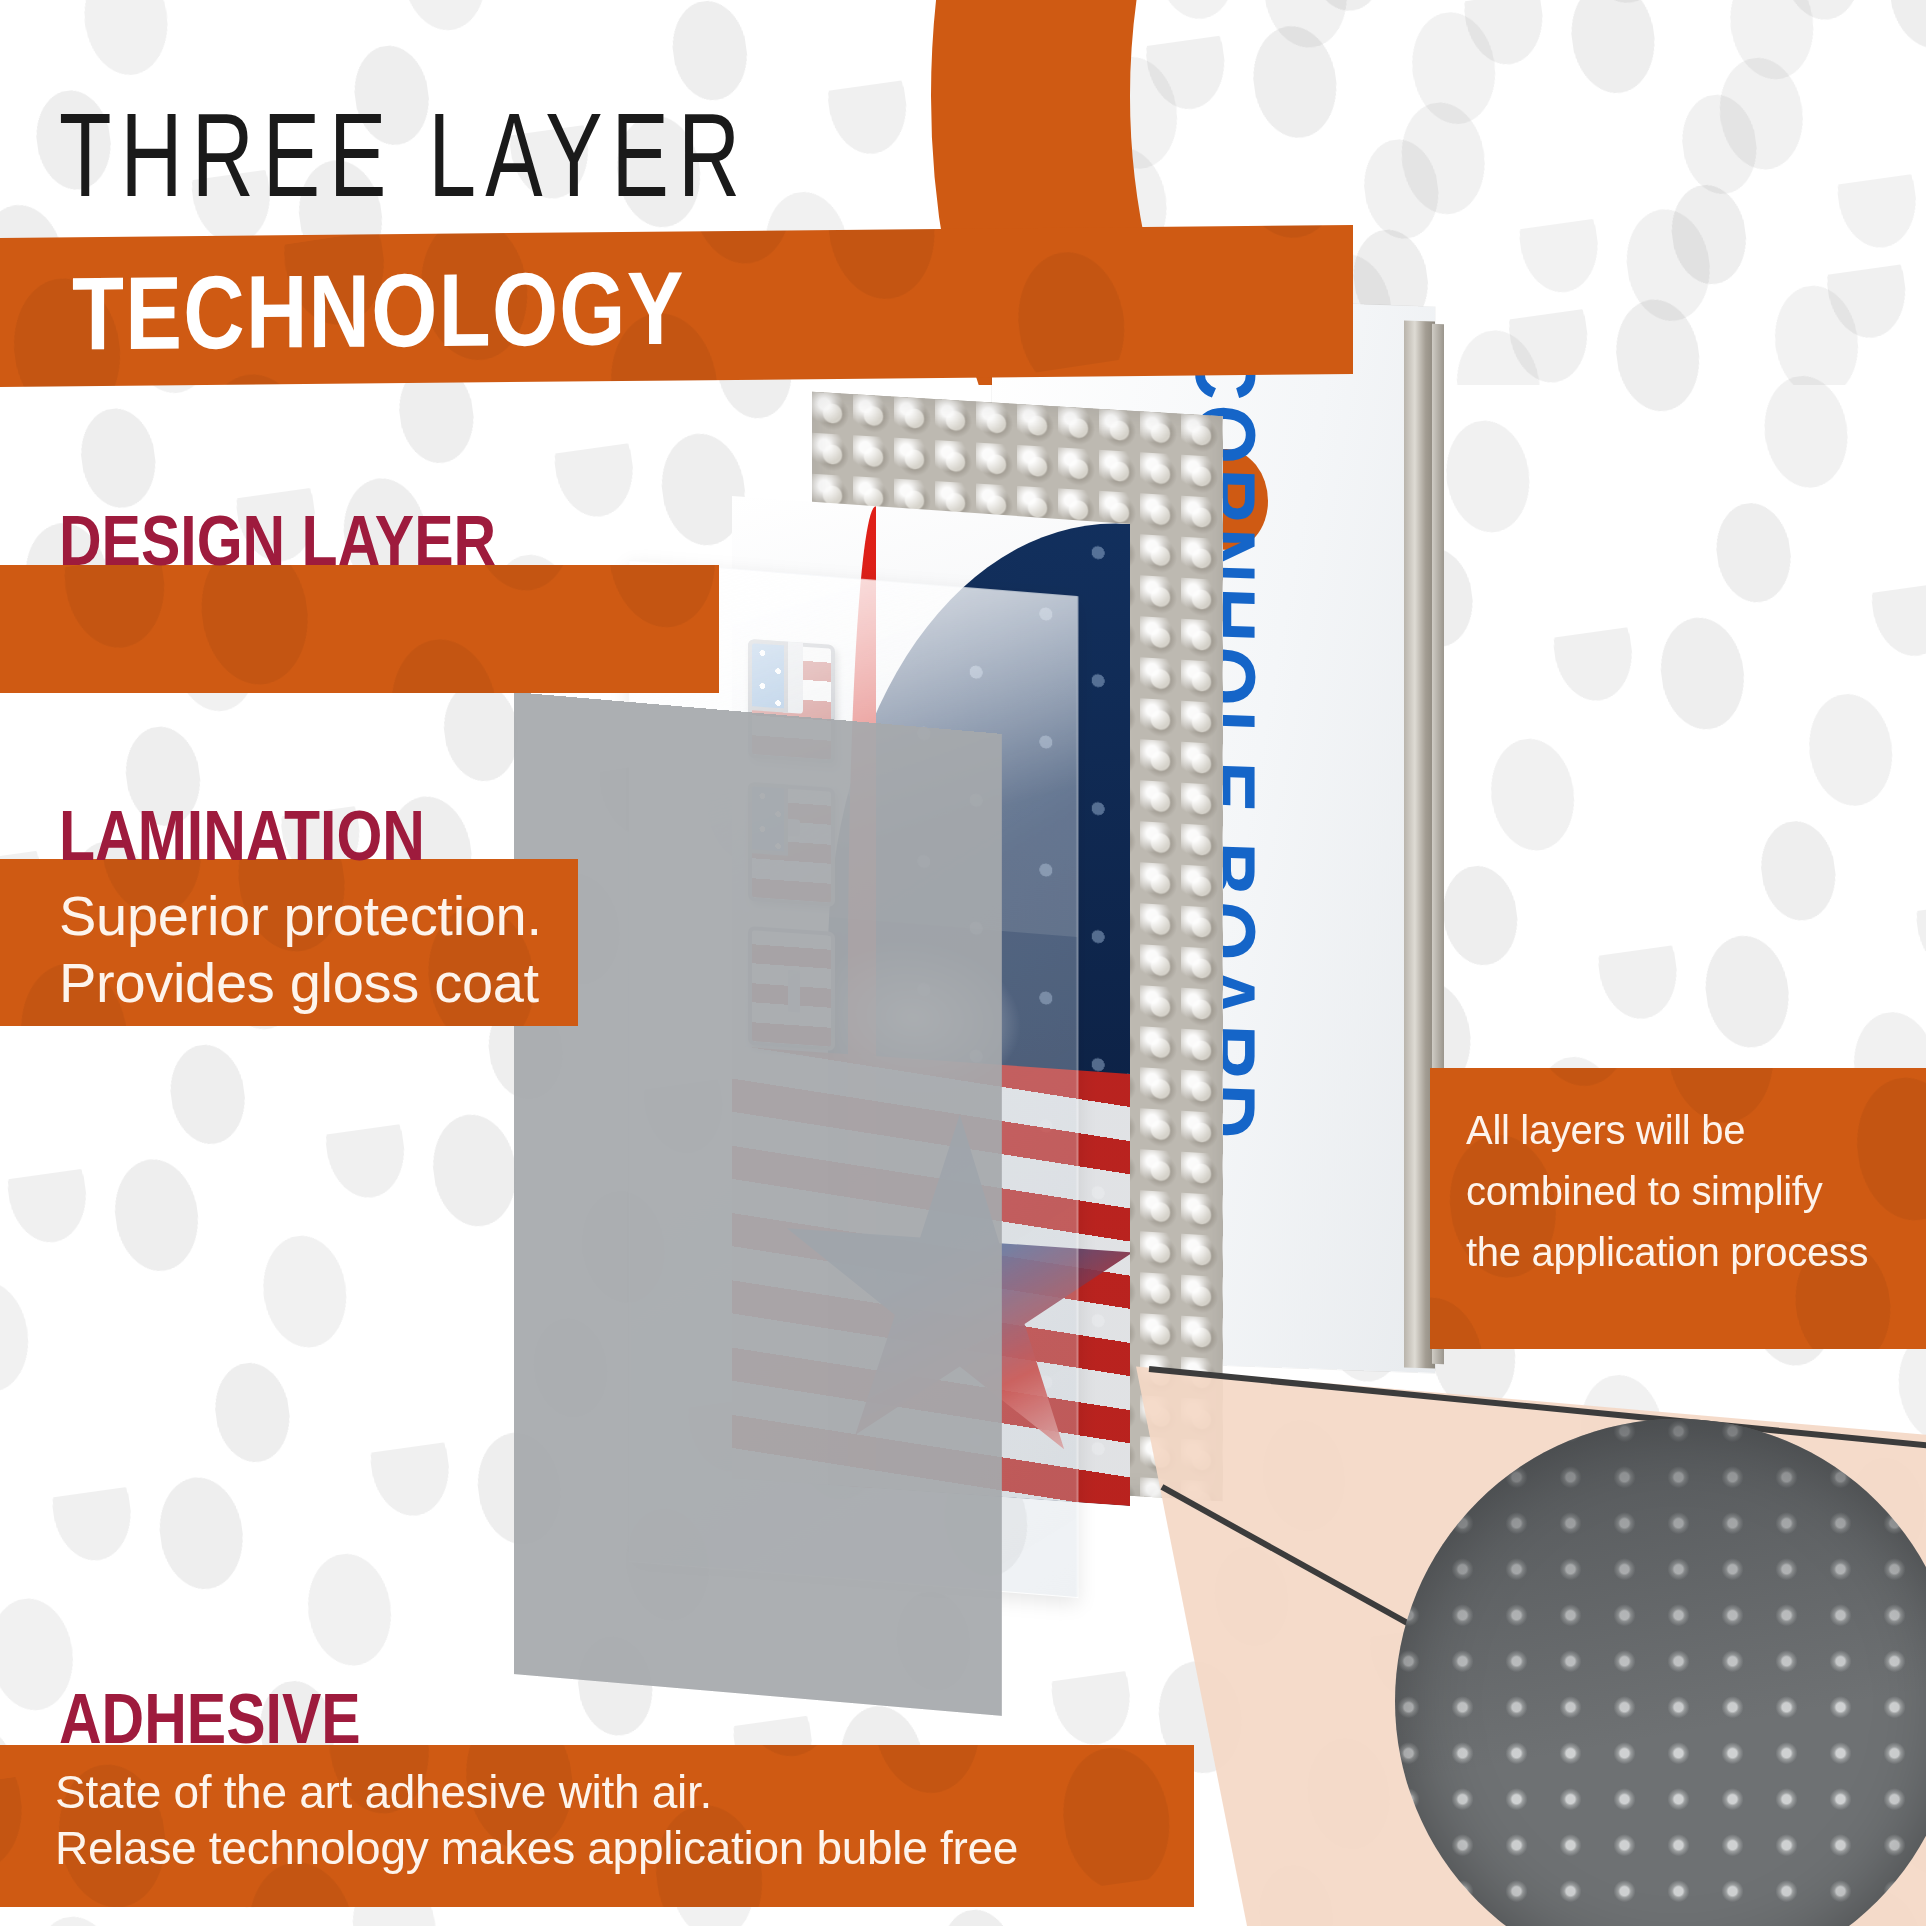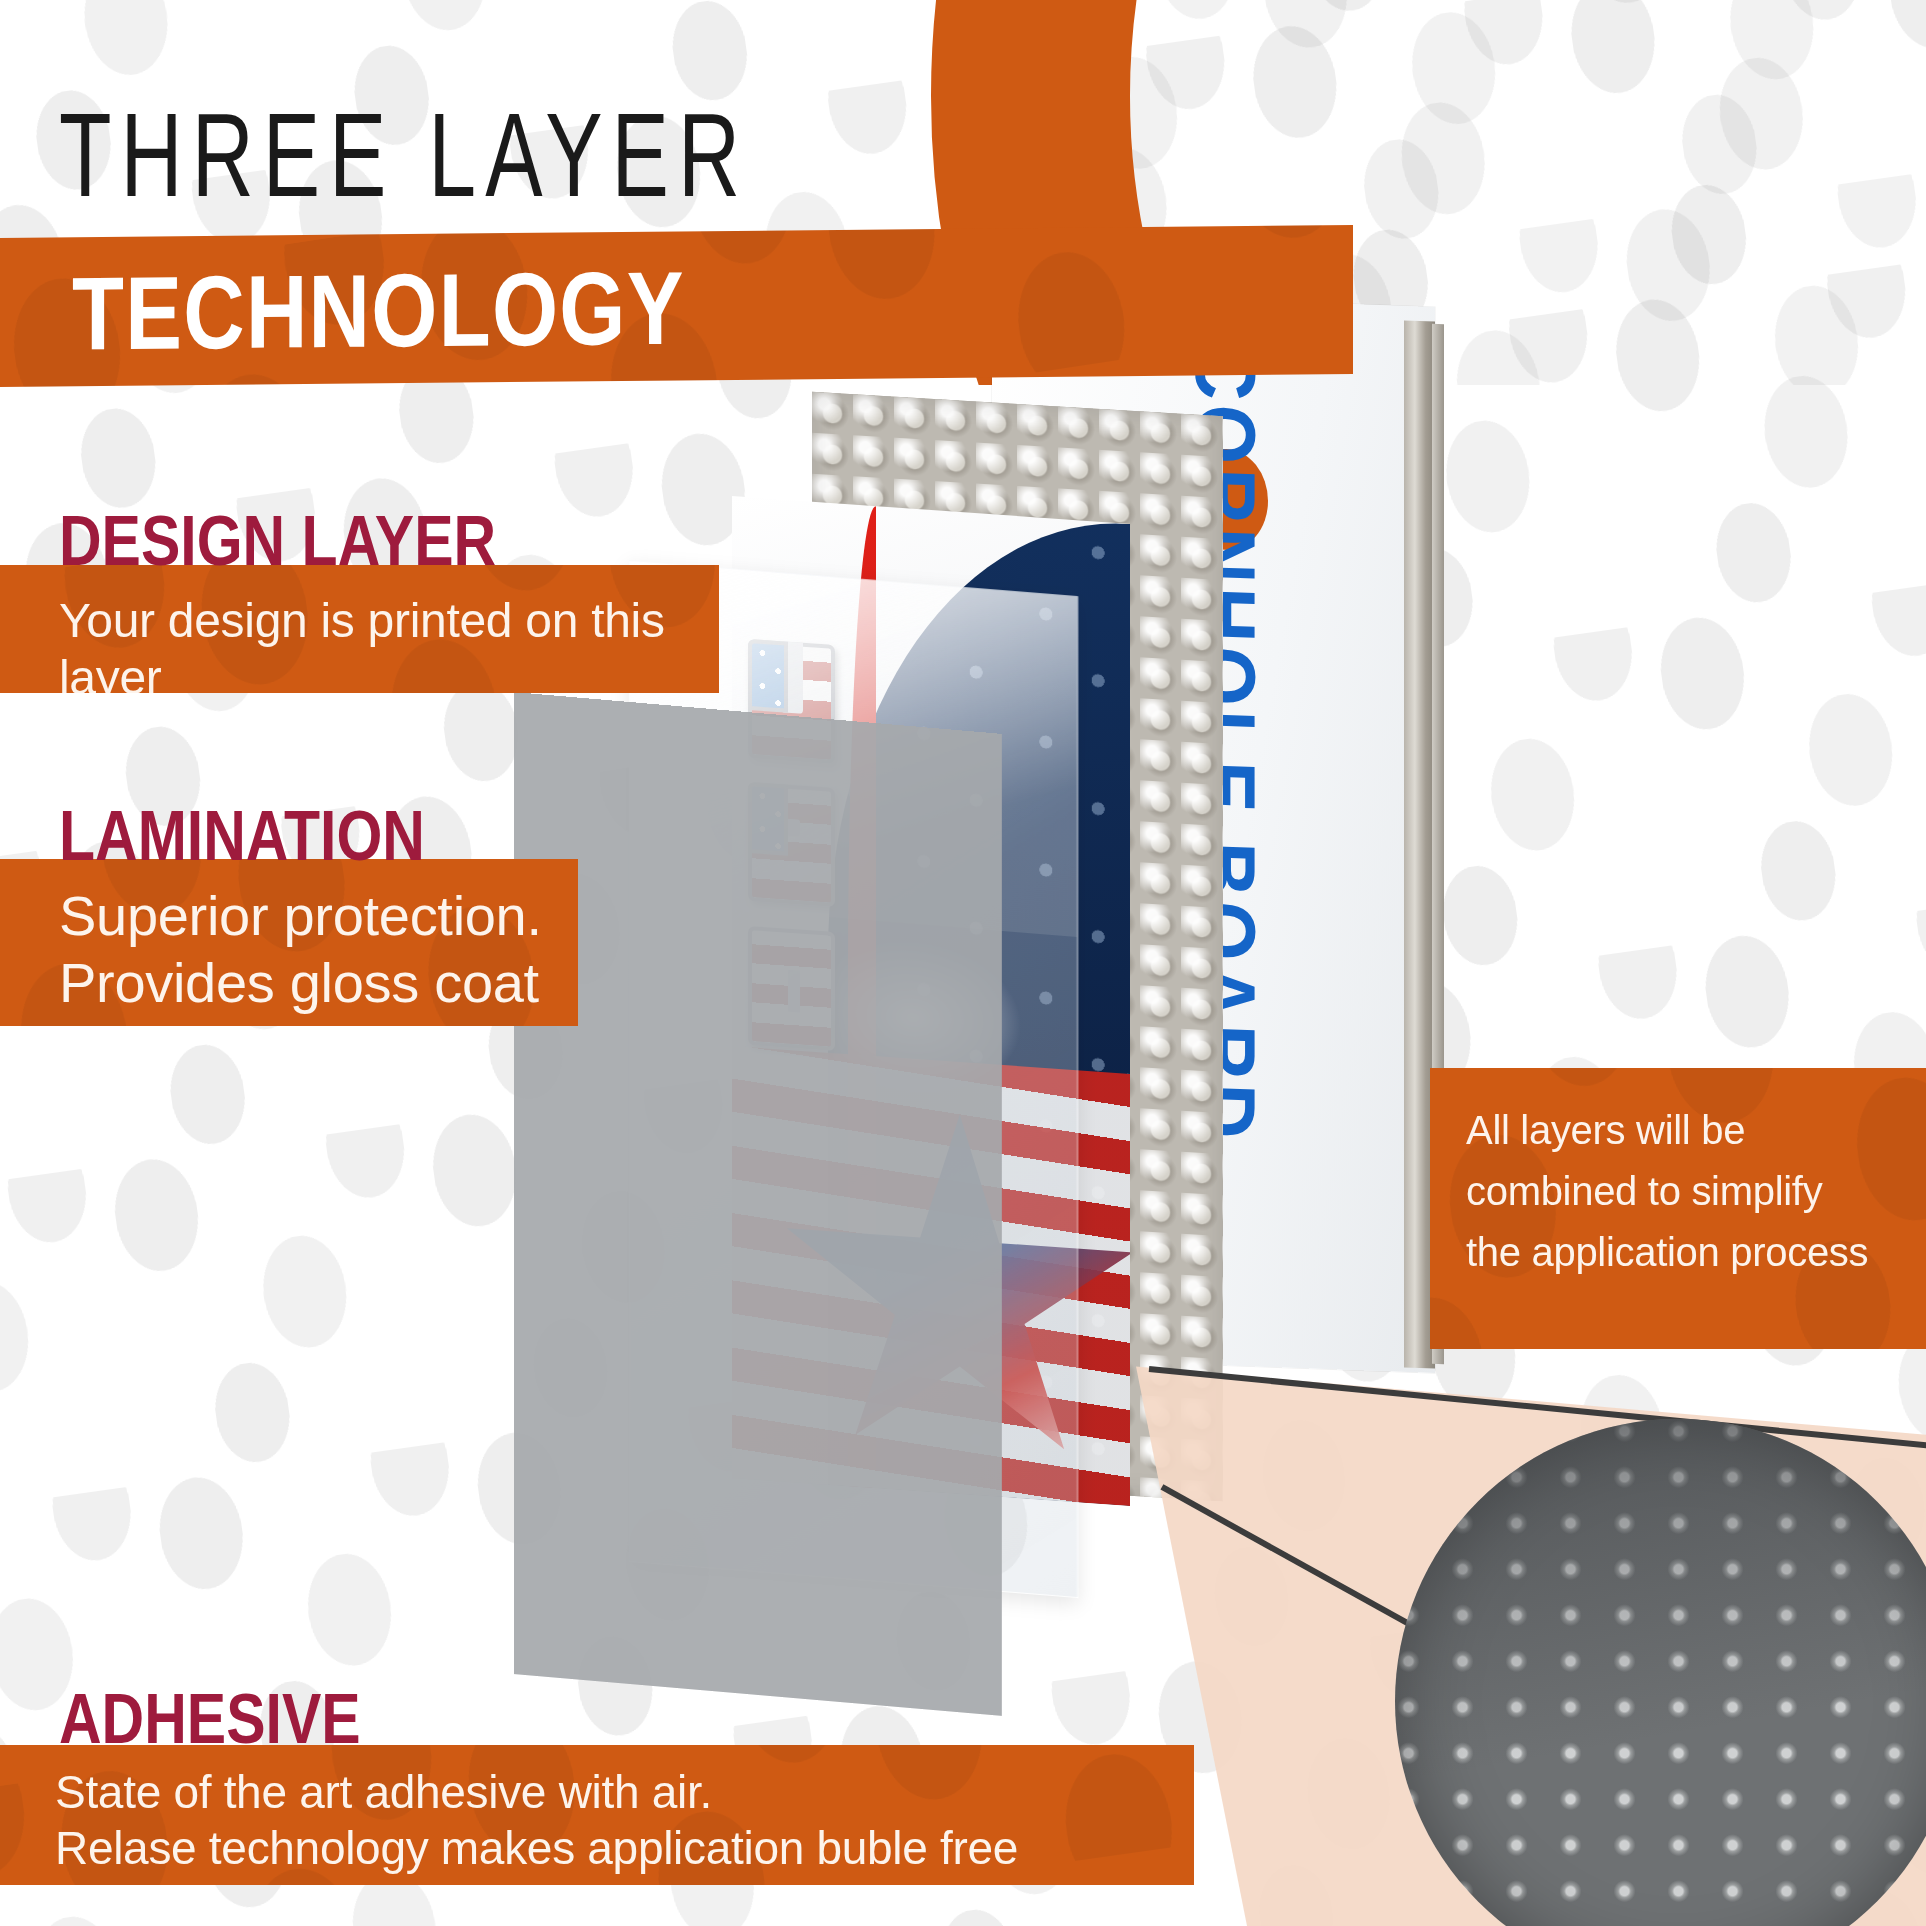--- a/index.html
+++ b/index.html
@@ -322,32 +322,31 @@
   <div id="title-three-layer">THREE LAYER</div>
 
   <div class="bar" id="banner-technology">
     <div class="bg-pattern onorange"></div>
     <div class="bar-text">TECHNOLOGY</div>
   </div>
 
   <div class="section-head" style="left:59px;top:501px;font-size:59px;transform:scaleY(1.18);transform-origin:left top;">DESIGN LAYER</div>
   <div class="bar" style="left:0px;top:565px;width:719px;height:128px;">
     <div class="bg-pattern onorange"></div>
-    <div class="bar-text" style="position:absolute;left:59px;top:28px;font-size:48px;line-height:1.18;">Your design is printed on this layer</div>
   </div>
 
   <div class="section-head" style="left:59px;top:796px;font-size:59px;transform:scaleY(1.18);transform-origin:left top;">LAMINATION</div>
   <div class="bar" style="left:0px;top:859px;width:578px;height:167px;">
     <div class="bg-pattern onorange"></div>
     <div class="bar-text" style="position:absolute;left:59px;top:23px;font-size:56px;line-height:1.20;">Superior protection.
 Provides gloss coat</div>
   </div>
 
   <div class="section-head" style="left:59px;top:1679px;font-size:59px;transform:scaleY(1.18);transform-origin:left top;">ADHESIVE</div>
-  <div class="bar" style="left:0px;top:1745px;width:1194px;height:140px;">
+  <div class="bar" style="left:0px;top:1745px;width:1194px;height:162px;">
     <div class="bg-pattern onorange"></div>
     <div class="bar-text" style="position:absolute;left:55px;top:19px;font-size:46px;line-height:1.22;">State of the art adhesive with air.
 Relase technology makes application buble free</div>
   </div>
 
   <div class="bar" style="left:1430px;top:1068px;width:539px;height:281px;">
     <div class="bg-pattern onorange"></div>
     <div class="bar-text" style="position:absolute;left:36px;top:32px;font-size:40px;line-height:1.52;">All layers will be
 combined to simplify
 the application process</div>

